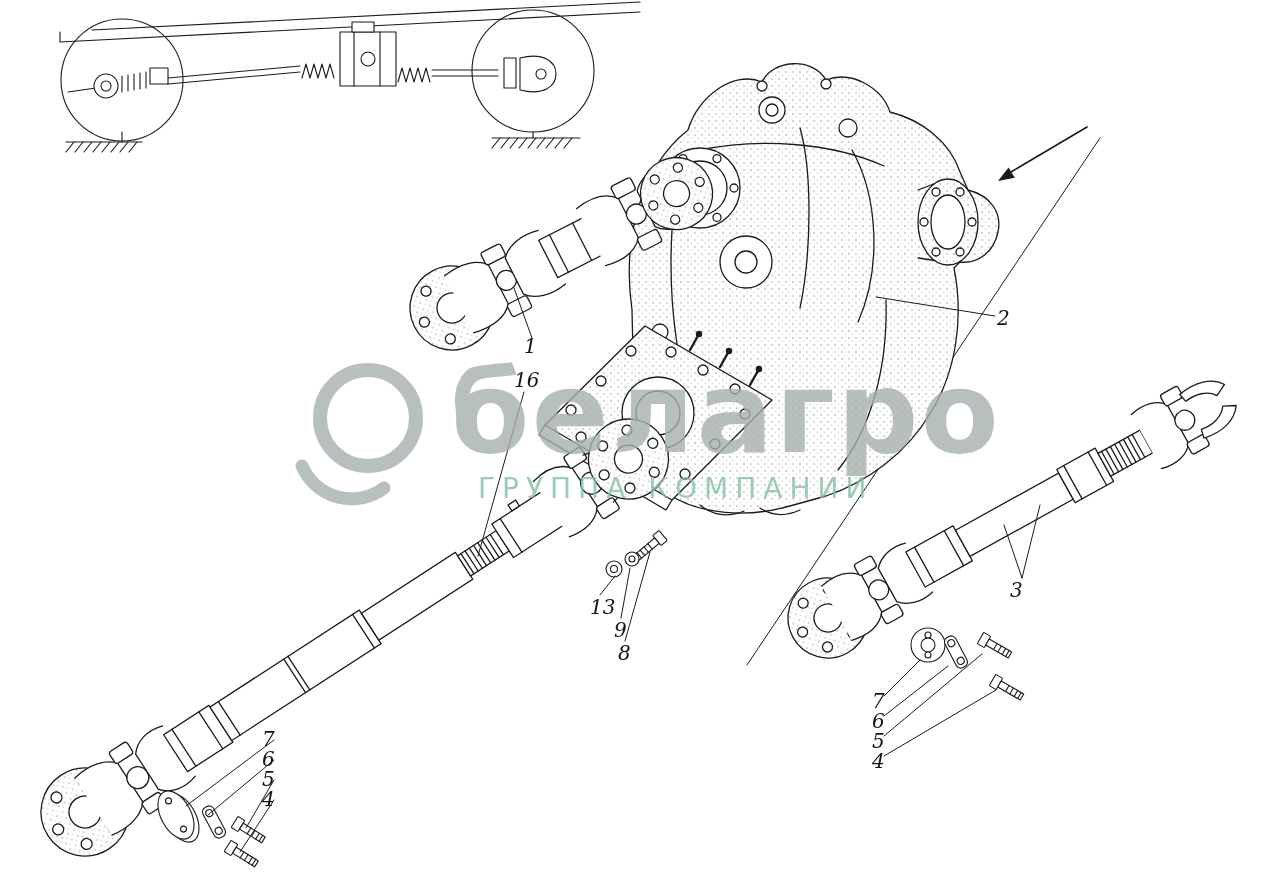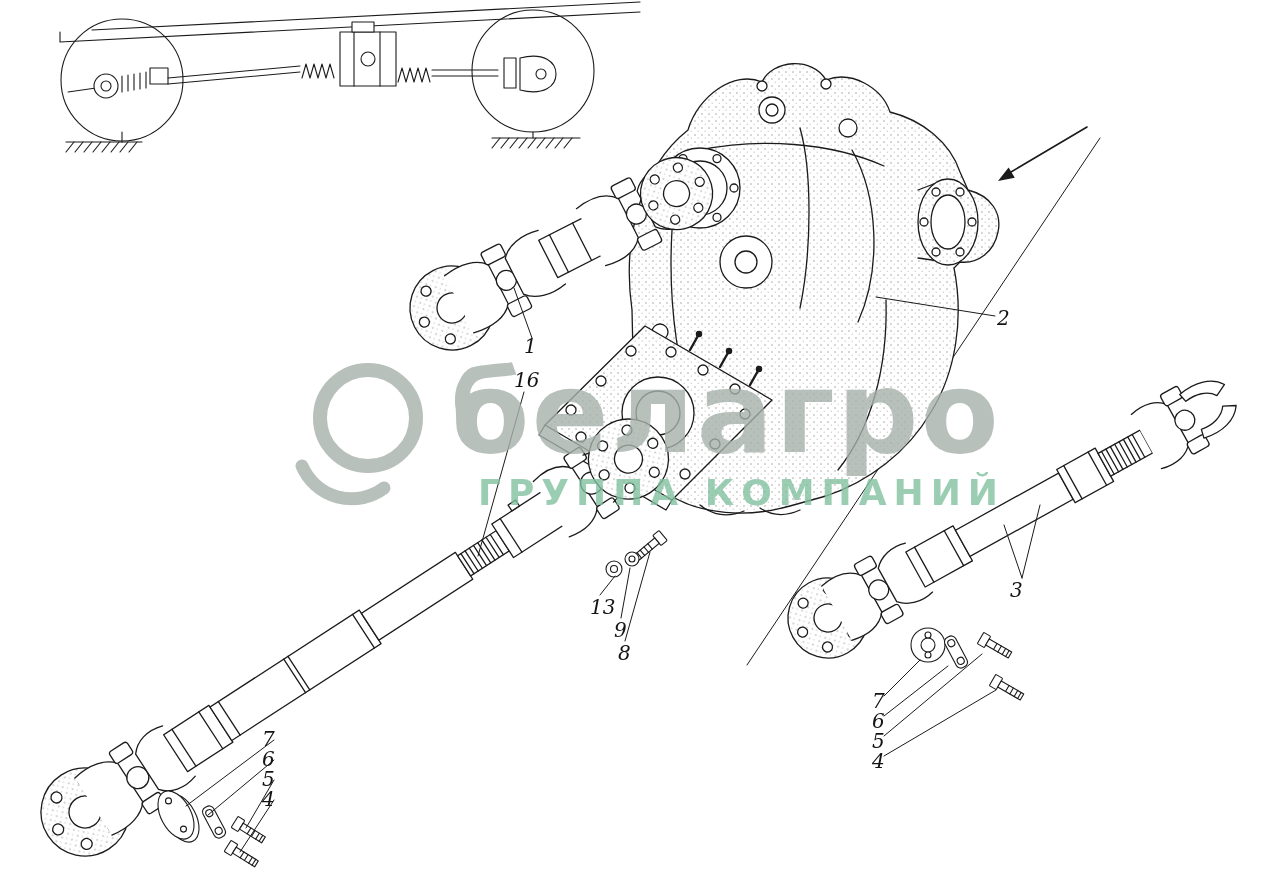--- a/index.html
+++ b/index.html
@@ -20,22 +20,22 @@
     position:absolute; left:286px; top:356px; z-index:4;
     display:flex; align-items:flex-start; gap:6px;
     opacity:0.8; pointer-events:none;
   }
   .wm-text { display:flex; flex-direction:column; }
   .wm-brand {
     font-family:"DejaVu Sans", sans-serif; font-weight:700;
     font-size:114px; line-height:1.0; letter-spacing:2px;
   }
   .wm-sub {
-    font-family:"DejaVu Sans", sans-serif; font-weight:700;
-    font-size:36px; letter-spacing:7px; margin-top:2px; margin-left:28px;
+    font-family:"DejaVu Sans", sans-serif; font-weight:400;
+    font-size:28px; letter-spacing:7px; margin-top:2px; margin-left:28px;
   }
 </style>
 </head>
 <body>
 
 <div class="stage">
 
   <svg class="drawing" viewBox="0 0 1273 884">
     <defs>
       <pattern id="stip" width="7" height="7" patternUnits="userSpaceOnUse">

